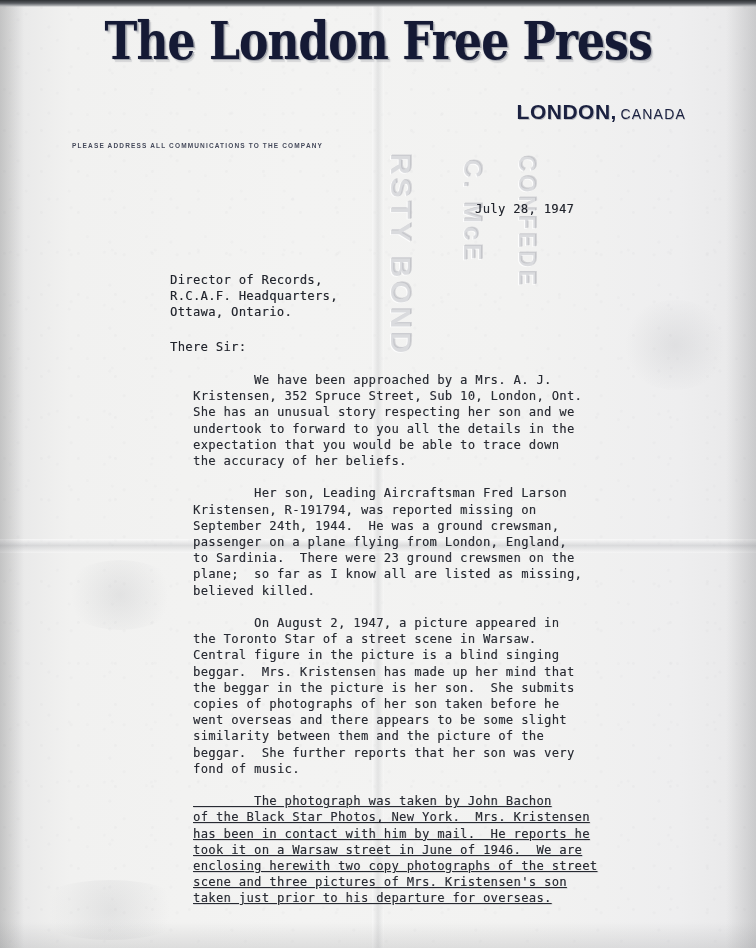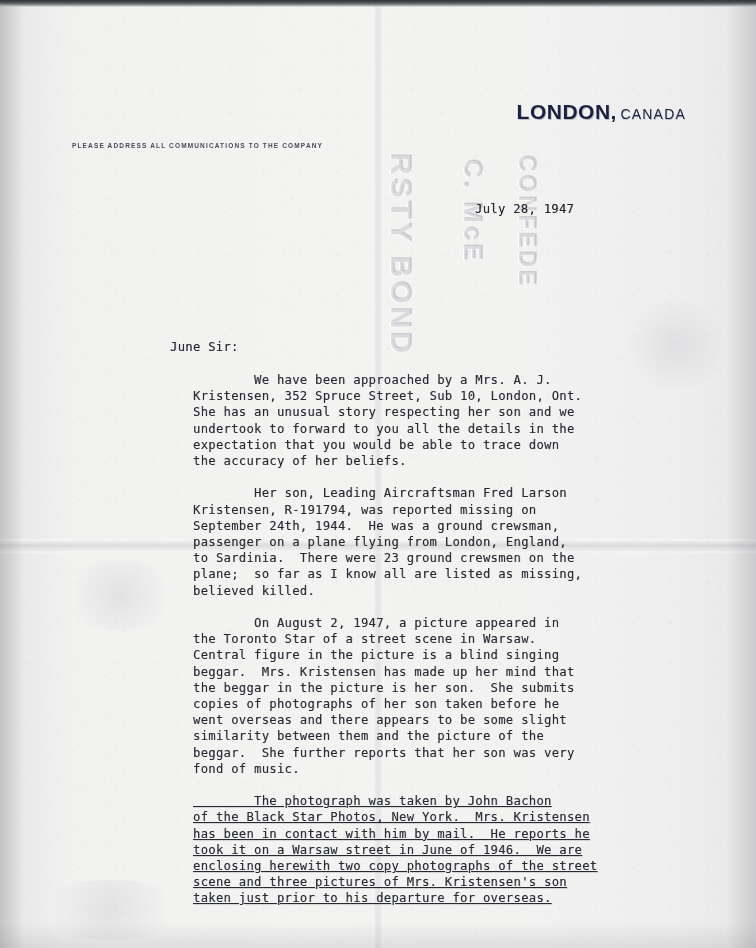--- a/index.html
+++ b/index.html
@@ -231,31 +231,37 @@
   <div class="smudge" style="left:60px; top:560px; width:120px; height:70px;"></div>
   <div class="smudge" style="left:620px; top:300px; width:110px; height:90px;"></div>
   <div class="smudge" style="left:30px; top:880px; width:160px; height:60px;"></div>
 
   <div class="watermark">
     <span class="wm-line wm-a">RSTY BOND</span>
     <span class="wm-line wm-b">C. McE</span>
     <span class="wm-line wm-c">CONFEDE</span>
   </div>
 
+  <div class="masthead">
+    <span class="masthead-title">The London Free Press</span>
+  </div>
 
   <div class="cityline">
     <span class="city">LONDON</span><span class="comma">,</span><span class="country">CANADA</span>
   </div>
 
   <div class="notice">PLEASE ADDRESS ALL COMMUNICATIONS TO THE COMPANY</div>
 
   <div class="tw date">July 28, 1947</div>
 
-
-  <div class="tw salutation">June Sir:</div>
+  <div class="tw address">Director of Records,
+R.C.A.F. Headquarters,
+Ottawa, Ontario.</div>
+
+  <div class="tw salutation">There Sir:</div>
 
   <div class="body-blocks">
     <p class="tw para ink-fade-1">        We have been approached by a Mrs. A. J.
 Kristensen, 352 Spruce Street, Sub 10, London, Ont.
 She has an unusual story respecting her son and we
 undertook to forward to you all the details in the
 expectation that you would be able to trace down
 the accuracy of her beliefs.</p>
     <p class="tw para ink-fade-1">        Her son, Leading Aircraftsman Fred Larson
 Kristensen, R-191794, was reported missing on

